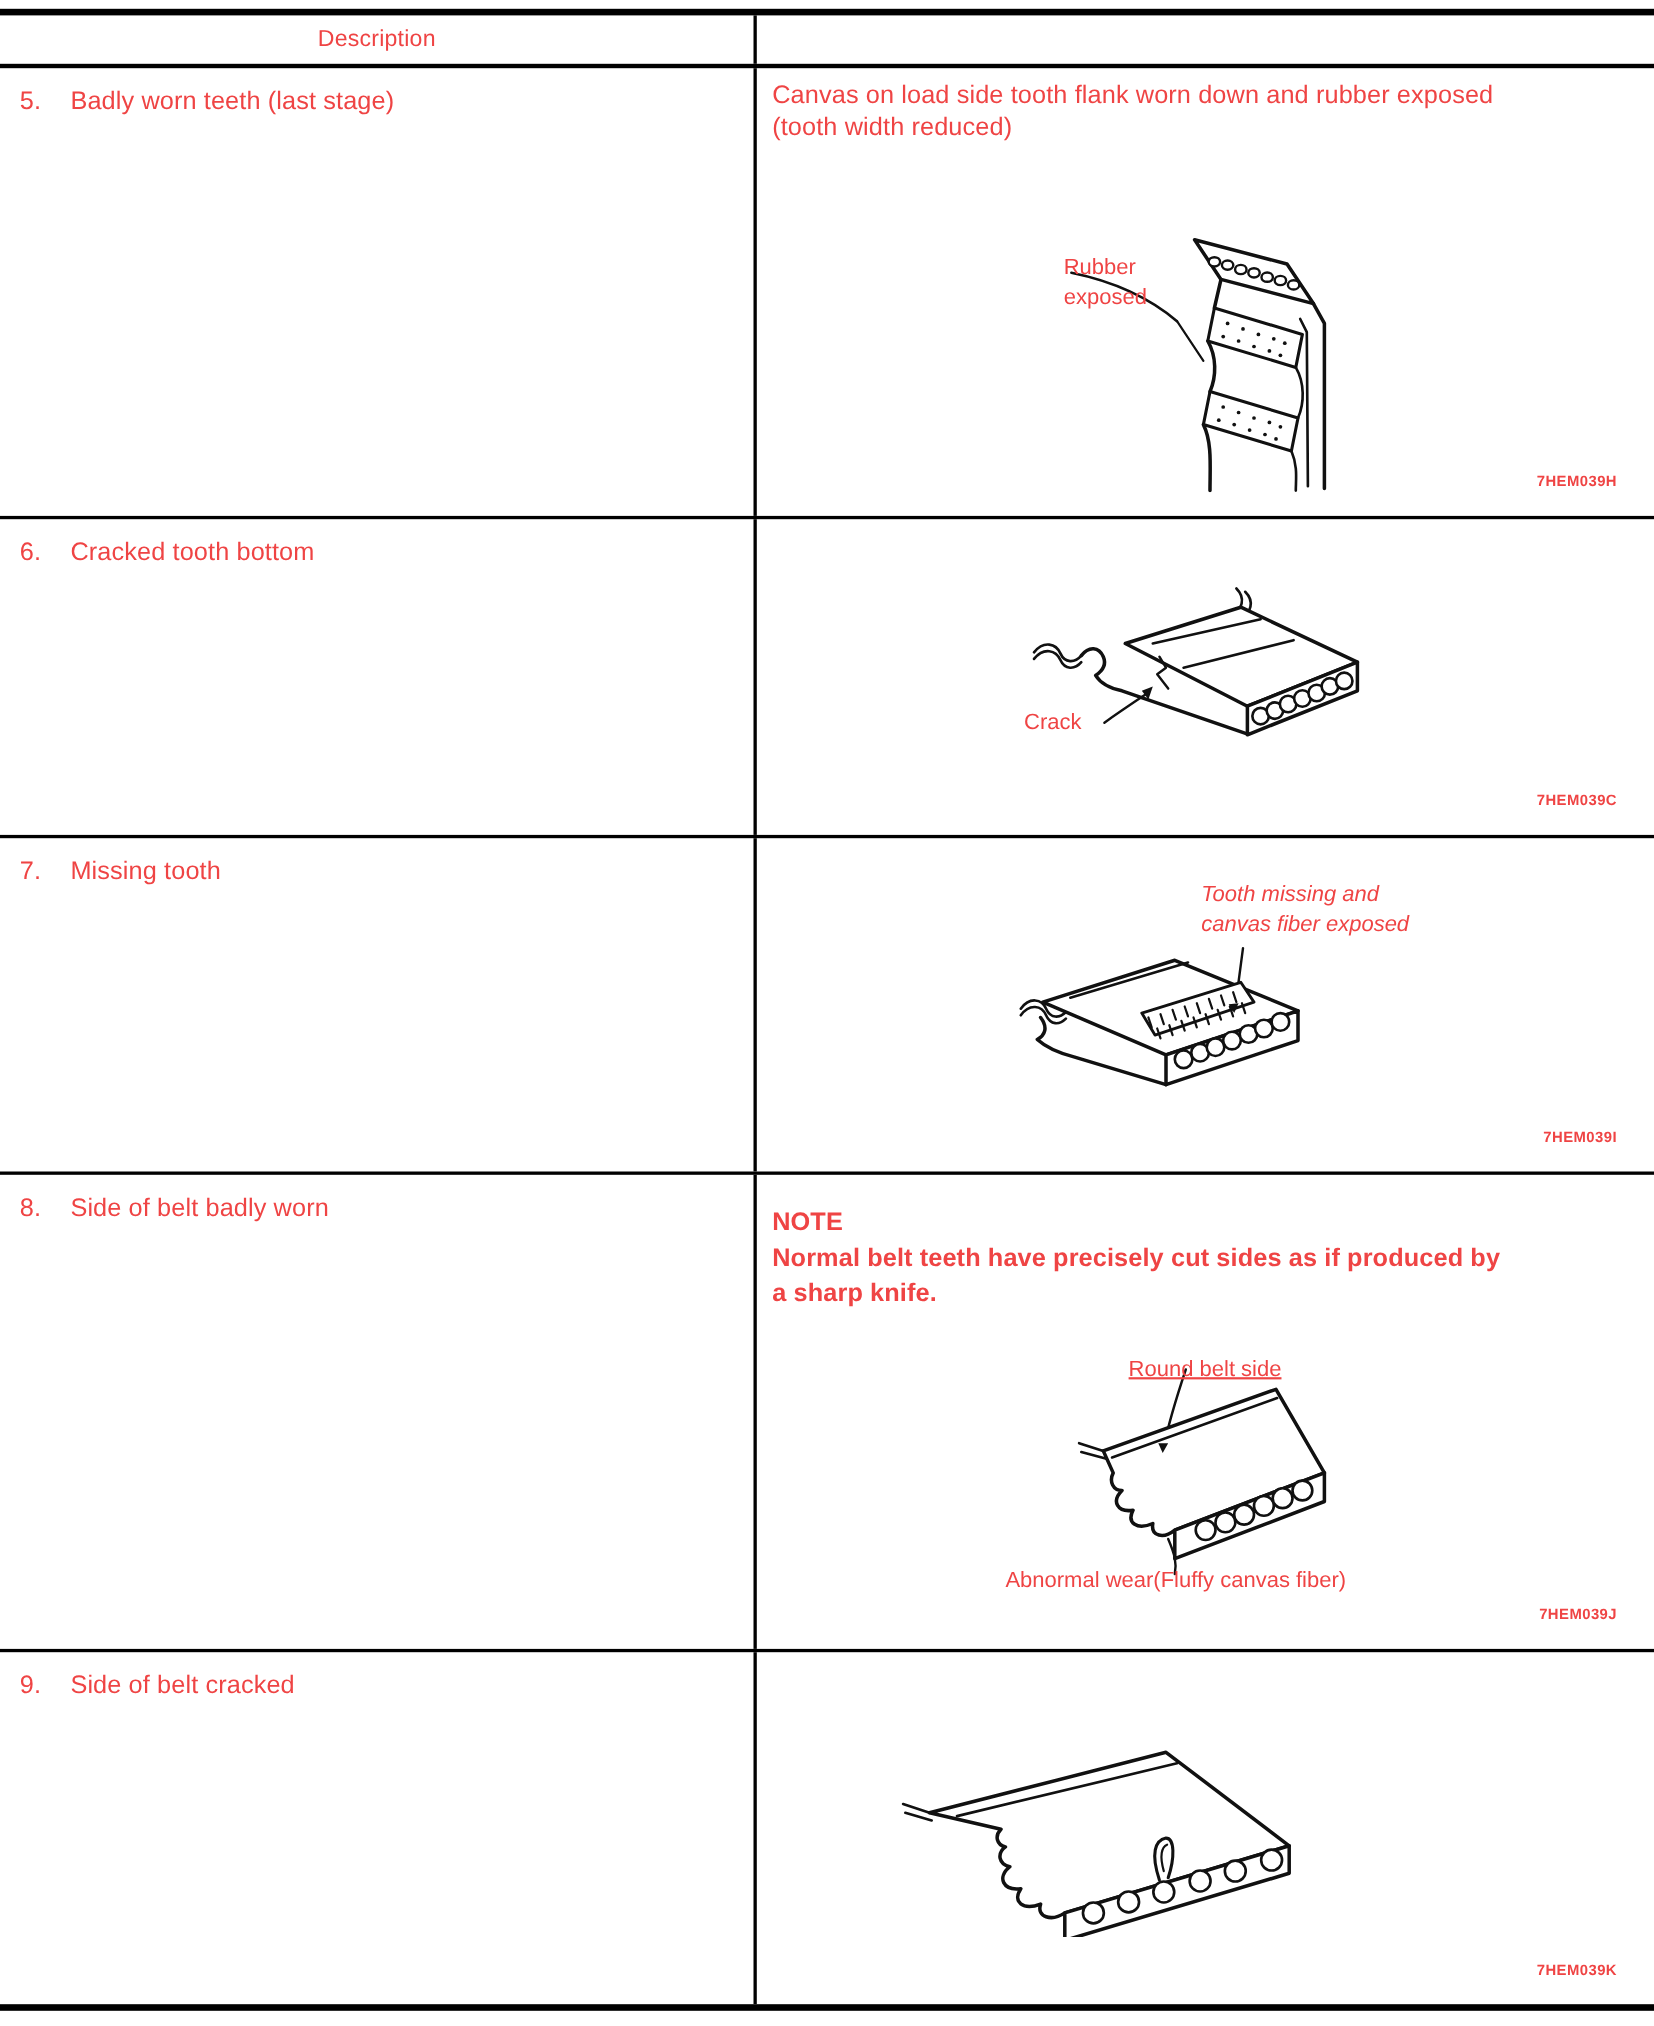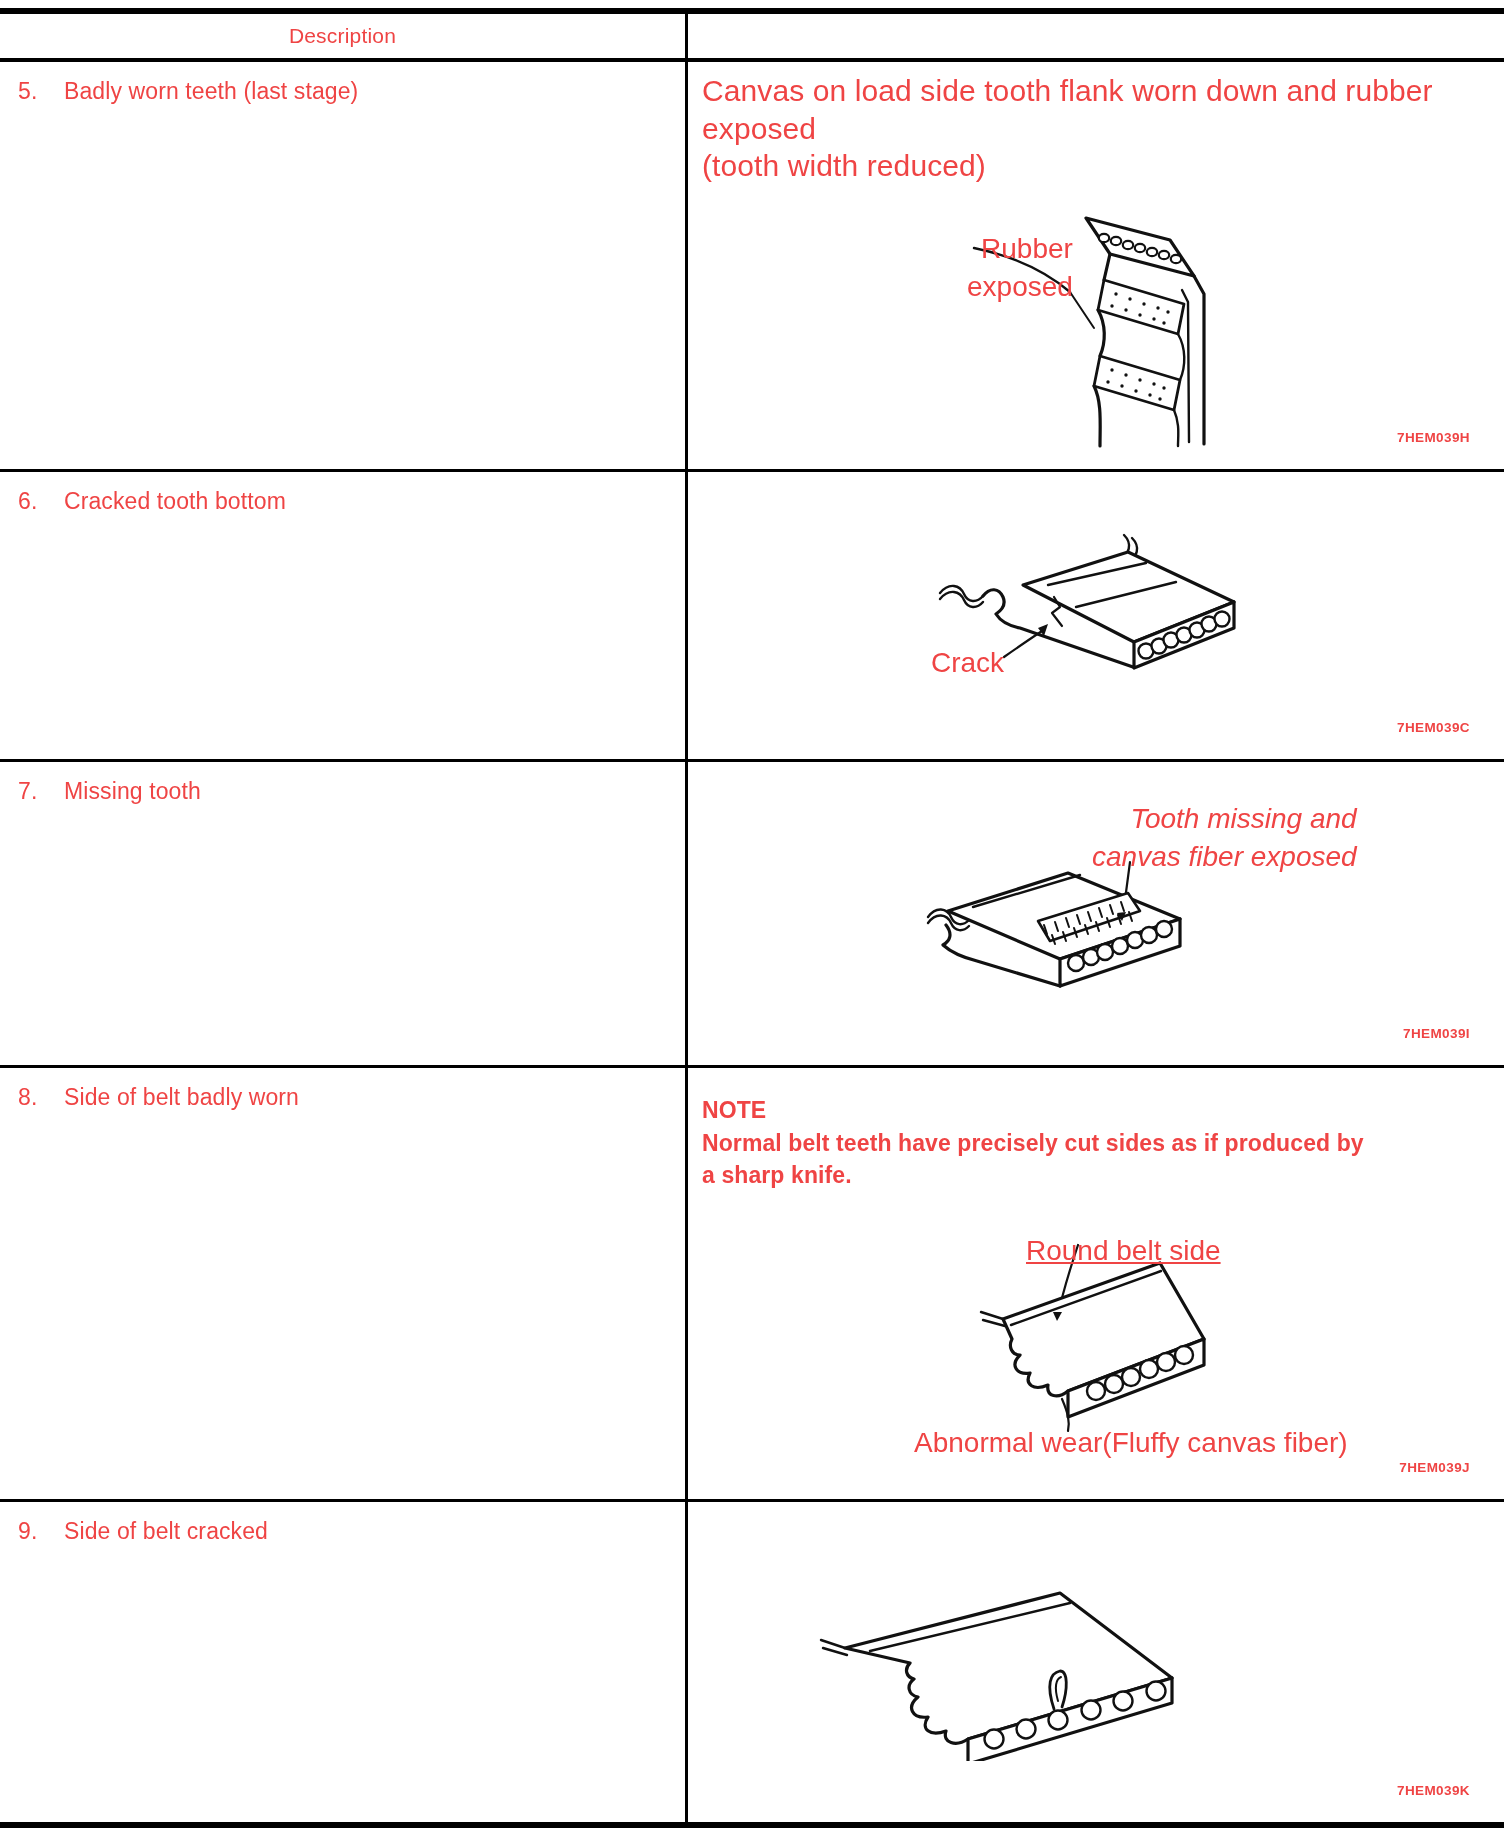--- a/index.html
+++ b/index.html
@@ -12,24 +12,24 @@
     border-top:6px solid #000;border-bottom:6px solid #000;box-sizing:border-box;}
   .trow{display:flex;border-bottom:3px solid #000;box-sizing:border-box;}
   .trow.last{border-bottom:none;}
   .hrow{display:flex;height:48px;border-bottom:4px solid #000;box-sizing:border-box;}
   .cell-desc{width:688px;border-right:3px solid #000;box-sizing:border-box;position:relative;}
   .cell-flaw{flex:1;position:relative;box-sizing:border-box;}
   .hcell{display:flex;align-items:center;justify-content:center;
     font-size:21px;letter-spacing:.2px;}
   .desc-line{display:flex;padding:16px 8px 0 18px;font-size:23px;letter-spacing:.1px;}
   .desc-num{width:46px;flex:none;}
-  .flaw-text{padding:10px 12px 0 14px;font-size:30px;line-height:1.25;white-space:pre-line;letter-spacing:.1px;}
+  .flaw-text{padding:10px 12px 0 14px;font-size:23px;line-height:1.25;white-space:pre-line;letter-spacing:.1px;}
   .note-block{padding:26px 24px 0 14px;font-size:23px;line-height:1.42;font-weight:700;letter-spacing:.1px;}
   .note-body{white-space:pre-line;}
-  .lbl{position:absolute;font-size:28px;line-height:1.35;white-space:pre-line;z-index:3;text-align:right;}
+  .lbl{position:absolute;font-size:20px;line-height:1.35;white-space:pre-line;z-index:3;}
   .figcode{position:absolute;right:34px;bottom:24px;font-size:13.5px;font-weight:700;letter-spacing:.4px;z-index:3;}
   .fig{position:absolute;z-index:1;}
   svg{display:block;}
 </style>
 </head>
 <body>
 
 <div class="page">
   <div class="sheet">
 

